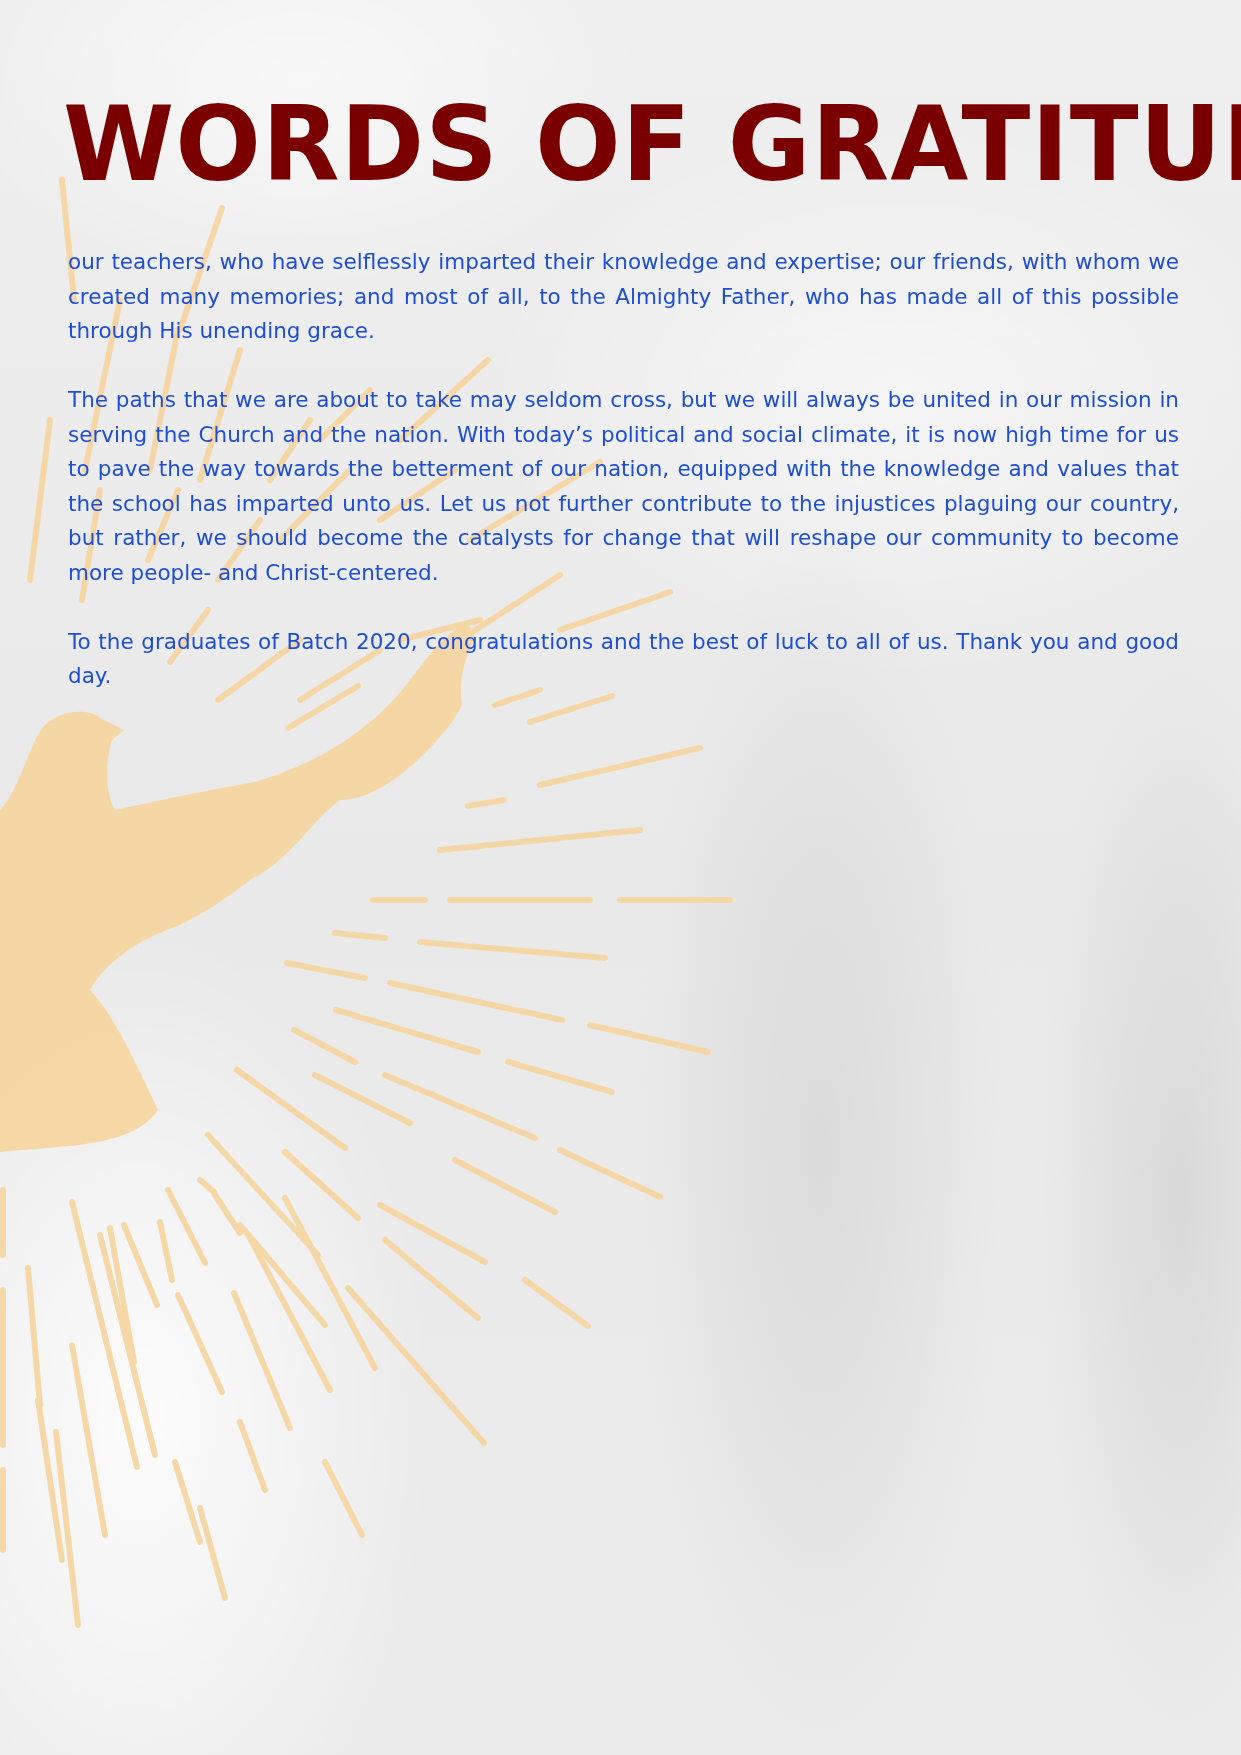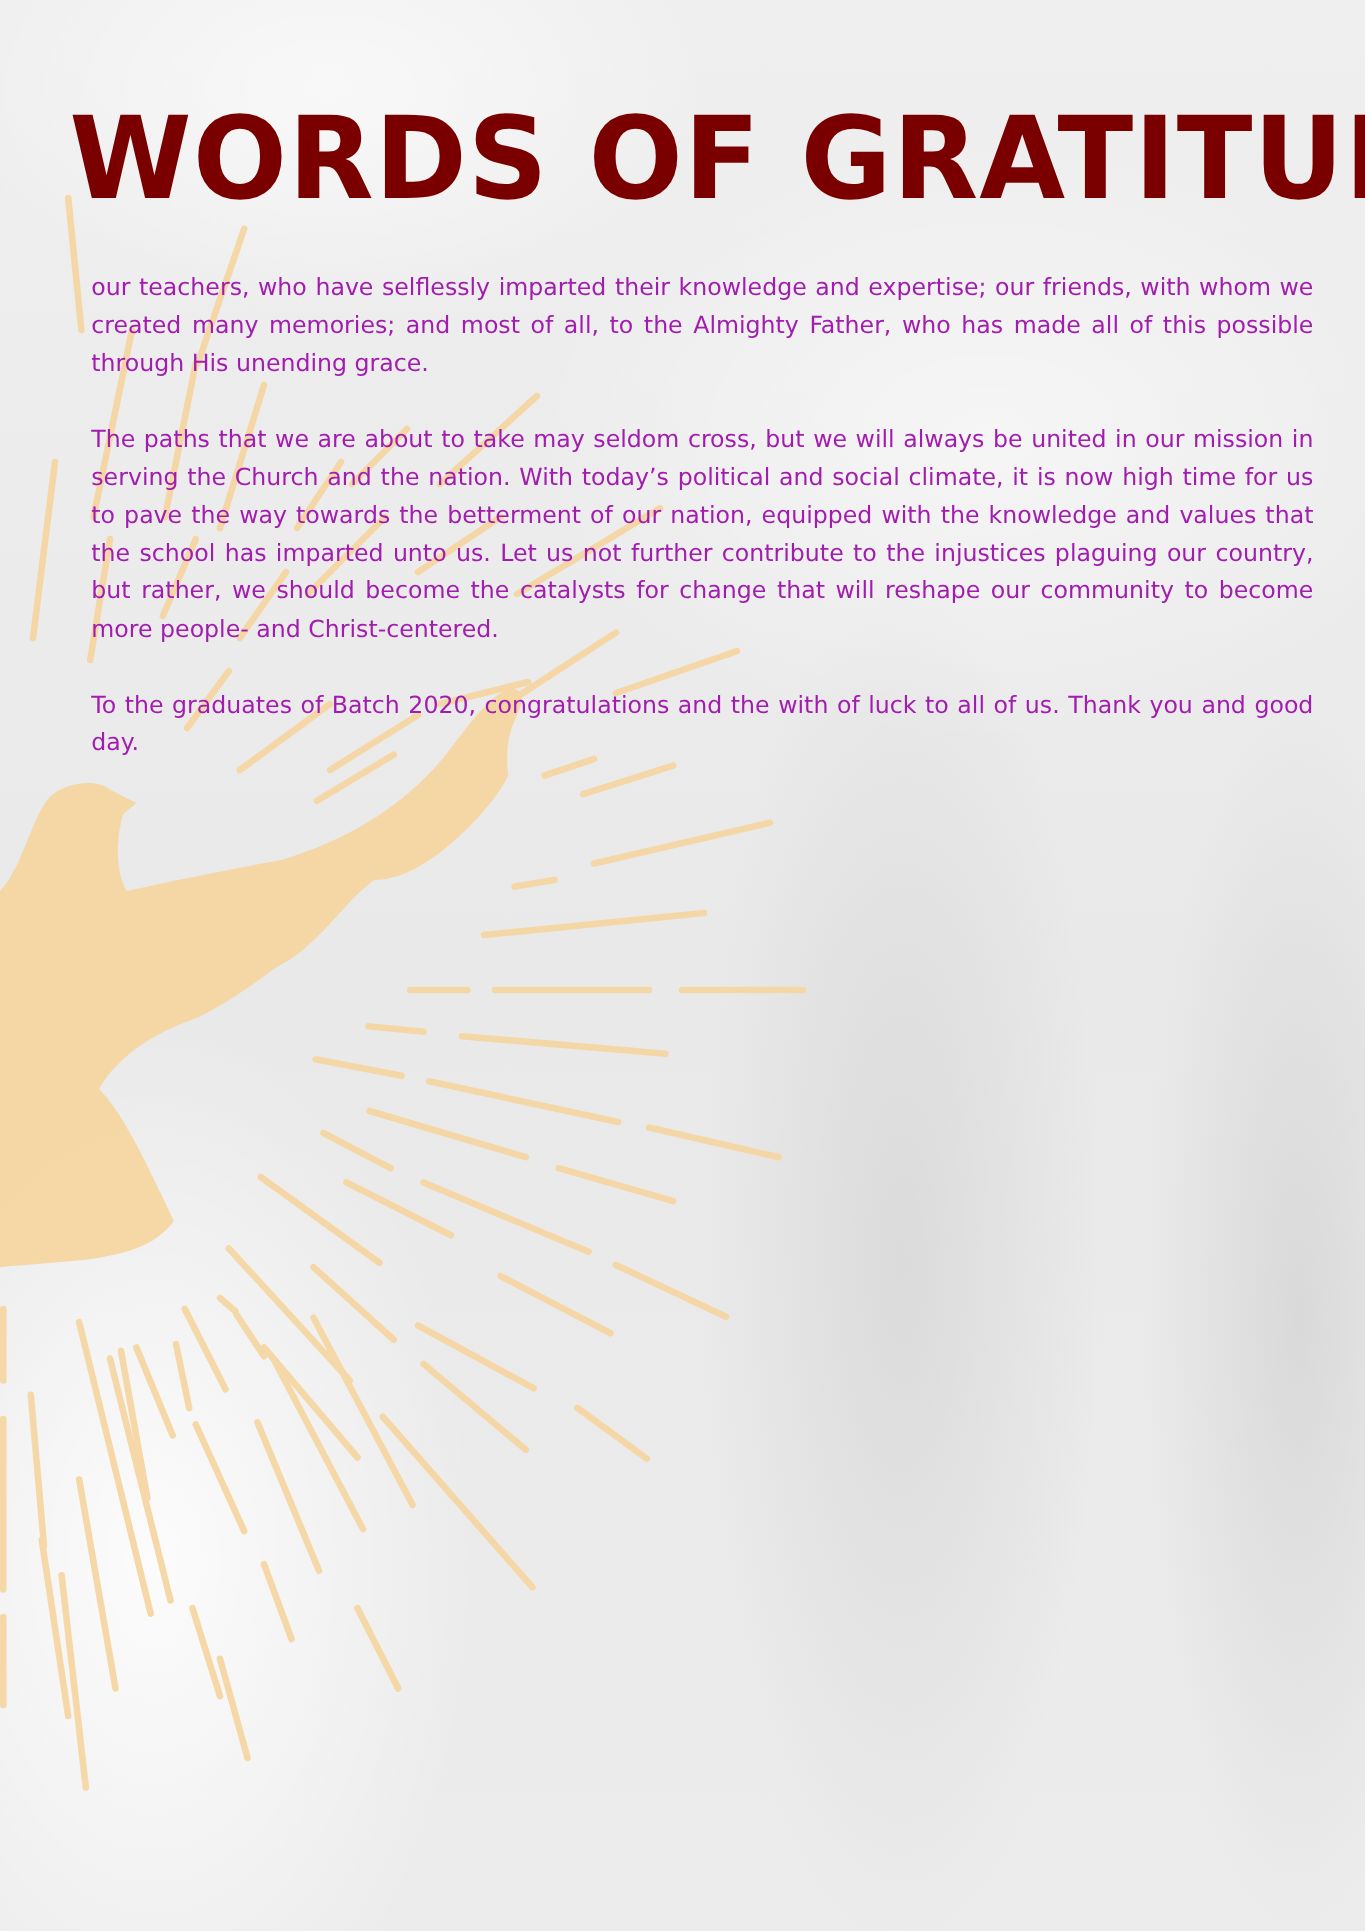--- a/index.html
+++ b/index.html
@@ -20,23 +20,23 @@
     }
     .art { position: absolute; left: 0; top: 0; width: 1241px; height: 1755px; }
     .title {
       position: absolute; left: 63px; top: 88px; margin: 0;
       font-family: "DejaVu Sans", sans-serif; font-weight: 700;
       font-size: 104px; line-height: 112px; letter-spacing: 1px;
       transform: scaleX(0.97); transform-origin: left center;
       white-space: nowrap;
     }
     .body {
-      position: absolute; left: 83px; top: 245px; width: 1111px;
+      position: absolute; left: 68px; top: 245px; width: 1111px;
       font-family: "DejaVu Sans", sans-serif;
-      font-size: 21.5px; line-height: 34.5px; color: #a21caf;
+      font-size: 21.5px; line-height: 34.5px; color: #1d4ed8;
       text-align: justify;
     }
     .body p { margin: 0 0 34.5px 0; }
   </style>
 </head>
 <body>
 
 <div class="bg"></div>
 
 <svg class="art" viewBox="0 0 1241 1755" xmlns="http://www.w3.org/2000/svg">
@@ -138,14 +138,14 @@
        C 110 1010, 130 1050, 158 1110
        C 140 1135, 110 1140, 80 1145
        C 50 1148, 20 1150, 0 1152 Z"></path>
 </svg>
 
 <h1 class="title" style="color:#7a0000">WORDS OF GRATITUDE</h1>
 
 <div class="body">
   <p>our teachers, who have selflessly imparted their knowledge and expertise; our friends, with whom we created many memories; and most of all, to the Almighty Father, who has made all of this possible through His unending grace.</p>
   <p>The paths that we are about to take may seldom cross, but we will always be united in our mission in serving the Church and the nation. With today’s political and social climate, it is now high time for us to pave the way towards the betterment of our nation, equipped with the knowledge and values that the school has imparted unto us. Let us not further contribute to the injustices plaguing our country, but rather, we should become the catalysts for change that will reshape our community to become more people- and Christ-centered.</p>
-  <p>To the graduates of Batch 2020, congratulations and the with of luck to all of us. Thank you and good day.</p>
+  <p>To the graduates of Batch 2020, congratulations and the best of luck to all of us. Thank you and good day.</p>
 </div>
 
 </body></html>

